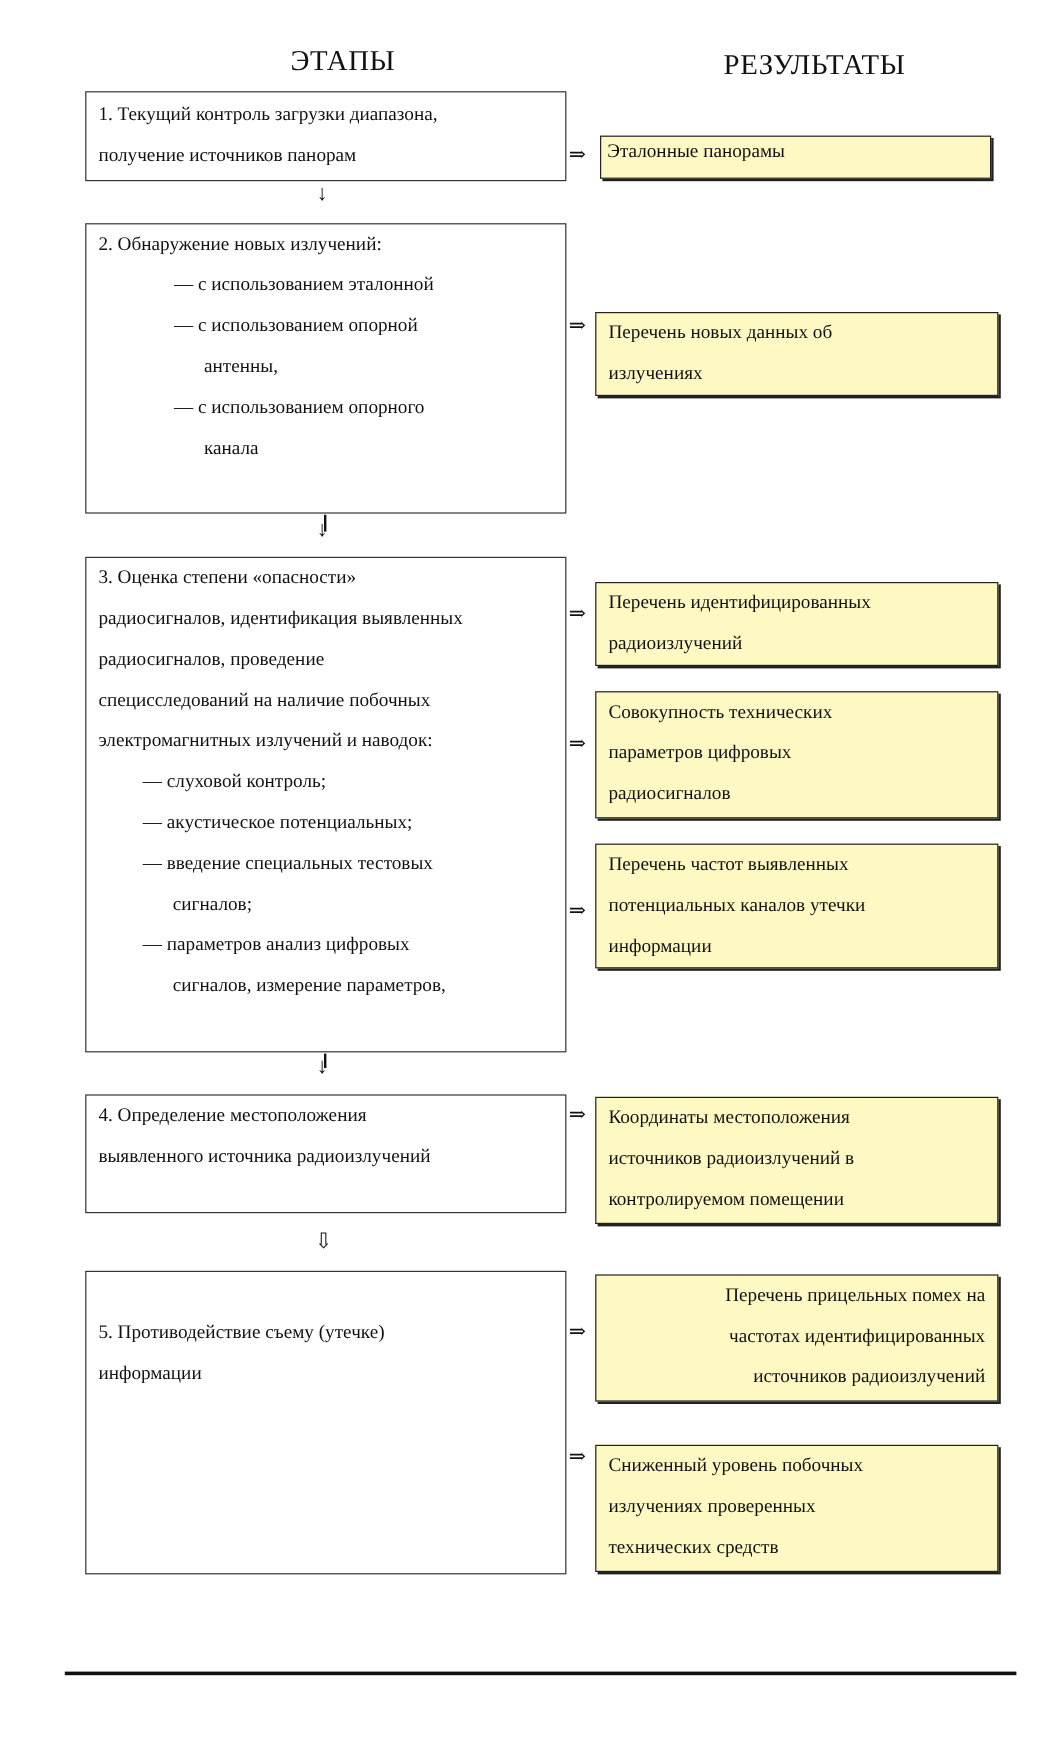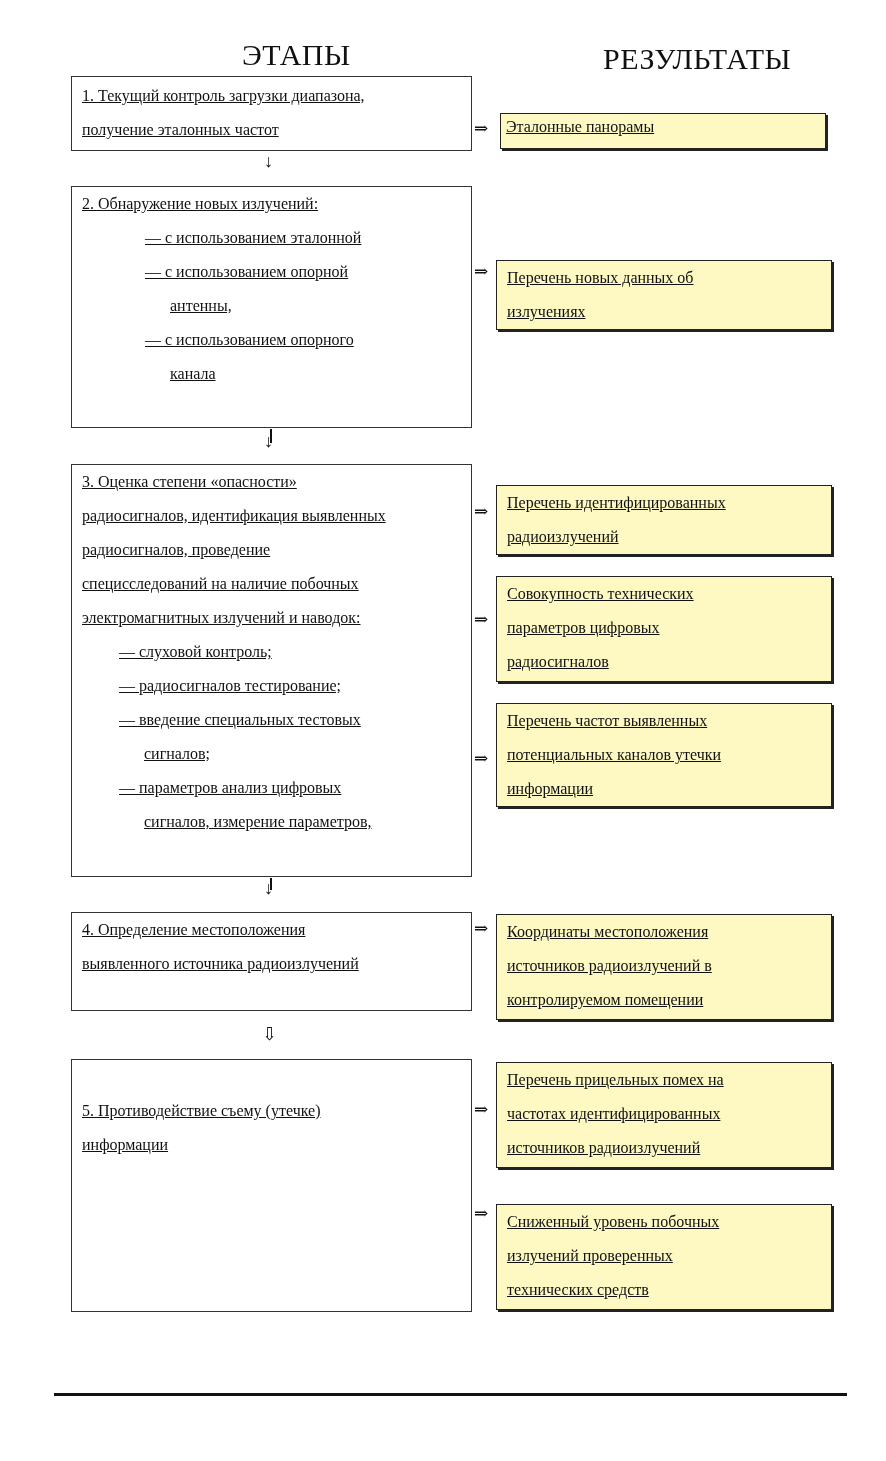--- a/index.html
+++ b/index.html
@@ -1,41 +1,41 @@
 <!DOCTYPE html>
 <html><head>
 <meta charset="utf-8">
 <style>
   html, body { margin: 0; padding: 0; background: #ffffff; }
   body { width: 886px; height: 1461px; position: relative; overflow: hidden;
          font-family: "Liberation Serif", "DejaVu Serif", serif; color: #111; }
-  .hdr { position: absolute; font-size: 30px; letter-spacing: 0.5px; }
+  .hdr { position: absolute; font-size: 24px; letter-spacing: 0.5px; }
   .box { position: absolute; box-sizing: border-box; border: 1.5px solid #333; background: #fff;
          font-size: 16px; line-height: 34px; padding: 0 10px; }
   .res { position: absolute; box-sizing: border-box; border: 1.5px solid #222; background: #fef9c3;
          box-shadow: 2px 2px 0 #222; font-size: 16px; line-height: 34px; padding: 0 10px; }
-  .line { display: block; white-space: nowrap; text-decoration: underline; }
+  .line { display: block; white-space: nowrap; }
   .ind { padding-left: 63px; }
   .ind2 { padding-left: 88px; }
   .ind3 { padding-left: 37px; }
   .ind4 { padding-left: 62px; }
   .arr { position: absolute; font-size: 17px; line-height: 17px; }
   .darr { position: absolute; font-size: 18px; line-height: 18px; }
   .vline { position: absolute; width: 2px; background: #111; }
   .rule { position: absolute; left: 54px; width: 793px; height: 3px; background: #111; top: 1393px; }
 </style>
 </head>
 <body>
 
 <div class="hdr" style="left:242px; top:38px;">ЭТАПЫ</div>
 <div class="hdr" style="left:603px; top:42px;">РЕЗУЛЬТАТЫ</div>
 
 <div class="box" style="left:71px; top:76px; width:401px; height:75px; padding-top:2px;">
   <span class="line">1. Текущий контроль загрузки диапазона,</span>
-  <span class="line">получение эталонных частот</span>
+  <span class="line">получение источников панорам</span>
 </div>
 <span class="arr" style="left:474px; top:120px;">⇒</span>
 <div class="res" style="left:500px; top:113px; width:326px; height:36px; line-height:26px; padding-left:5px;">
   <span class="line">Эталонные панорамы</span>
 </div>
 <span class="darr" style="left:264px; top:152px;">↓</span>
 
 <div class="box" style="left:71px; top:186px; width:401px; height:242px;">
   <span class="line">2. Обнаружение новых излучений:</span>
   <span class="line ind">— с использованием эталонной</span>
@@ -52,21 +52,21 @@
 <div class="vline" style="left:270px; top:429px; height:14px;"></div>
 <span class="darr" style="left:264px; top:432px;">↓</span>
 
 <div class="box" style="left:71px; top:464px; width:401px; height:413px;">
   <span class="line">3. Оценка степени «опасности»</span>
   <span class="line">радиосигналов, идентификация выявленных</span>
   <span class="line">радиосигналов, проведение</span>
   <span class="line">специсследований на наличие побочных</span>
   <span class="line">электромагнитных излучений и наводок:</span>
   <span class="line ind3">— слуховой контроль;</span>
-  <span class="line ind3">— радиосигналов тестирование;</span>
+  <span class="line ind3">— акустическое потенциальных;</span>
   <span class="line ind3">— введение специальных тестовых</span>
   <span class="line ind4">сигналов;</span>
   <span class="line ind3">— параметров анализ цифровых</span>
   <span class="line ind4">сигналов, измерение параметров,</span>
 </div>
 <span class="arr" style="left:474px; top:503px;">⇒</span>
 <div class="res" style="left:496px; top:485px; width:336px; height:70px;">
   <span class="line">Перечень идентифицированных</span>
   <span class="line">радиоизлучений</span>
 </div>
@@ -95,25 +95,25 @@
   <span class="line">источников радиоизлучений в</span>
   <span class="line">контролируемом помещении</span>
 </div>
 <span class="darr" style="left:262px; top:1025px;">⇩</span>
 
 <div class="box" style="left:71px; top:1059px; width:401px; height:253px; padding-top:34px;">
   <span class="line">5. Противодействие съему (утечке)</span>
   <span class="line">информации</span>
 </div>
 <span class="arr" style="left:474px; top:1101px;">⇒</span>
-<div class="res" style="left:496px; top:1062px; width:336px; height:106px;">
+<div class="res" style="left:496px; top:1062px; width:336px; height:106px;text-align:right;">
   <span class="line">Перечень прицельных помех на</span>
   <span class="line">частотах идентифицированных</span>
   <span class="line">источников радиоизлучений</span>
 </div>
 <span class="arr" style="left:474px; top:1205px;">⇒</span>
 <div class="res" style="left:496px; top:1204px; width:336px; height:106px;">
   <span class="line">Сниженный уровень побочных</span>
-  <span class="line">излучений проверенных</span>
+  <span class="line">излучениях проверенных</span>
   <span class="line">технических средств</span>
 </div>
 
 <div class="rule"></div>
 
 </body></html>

